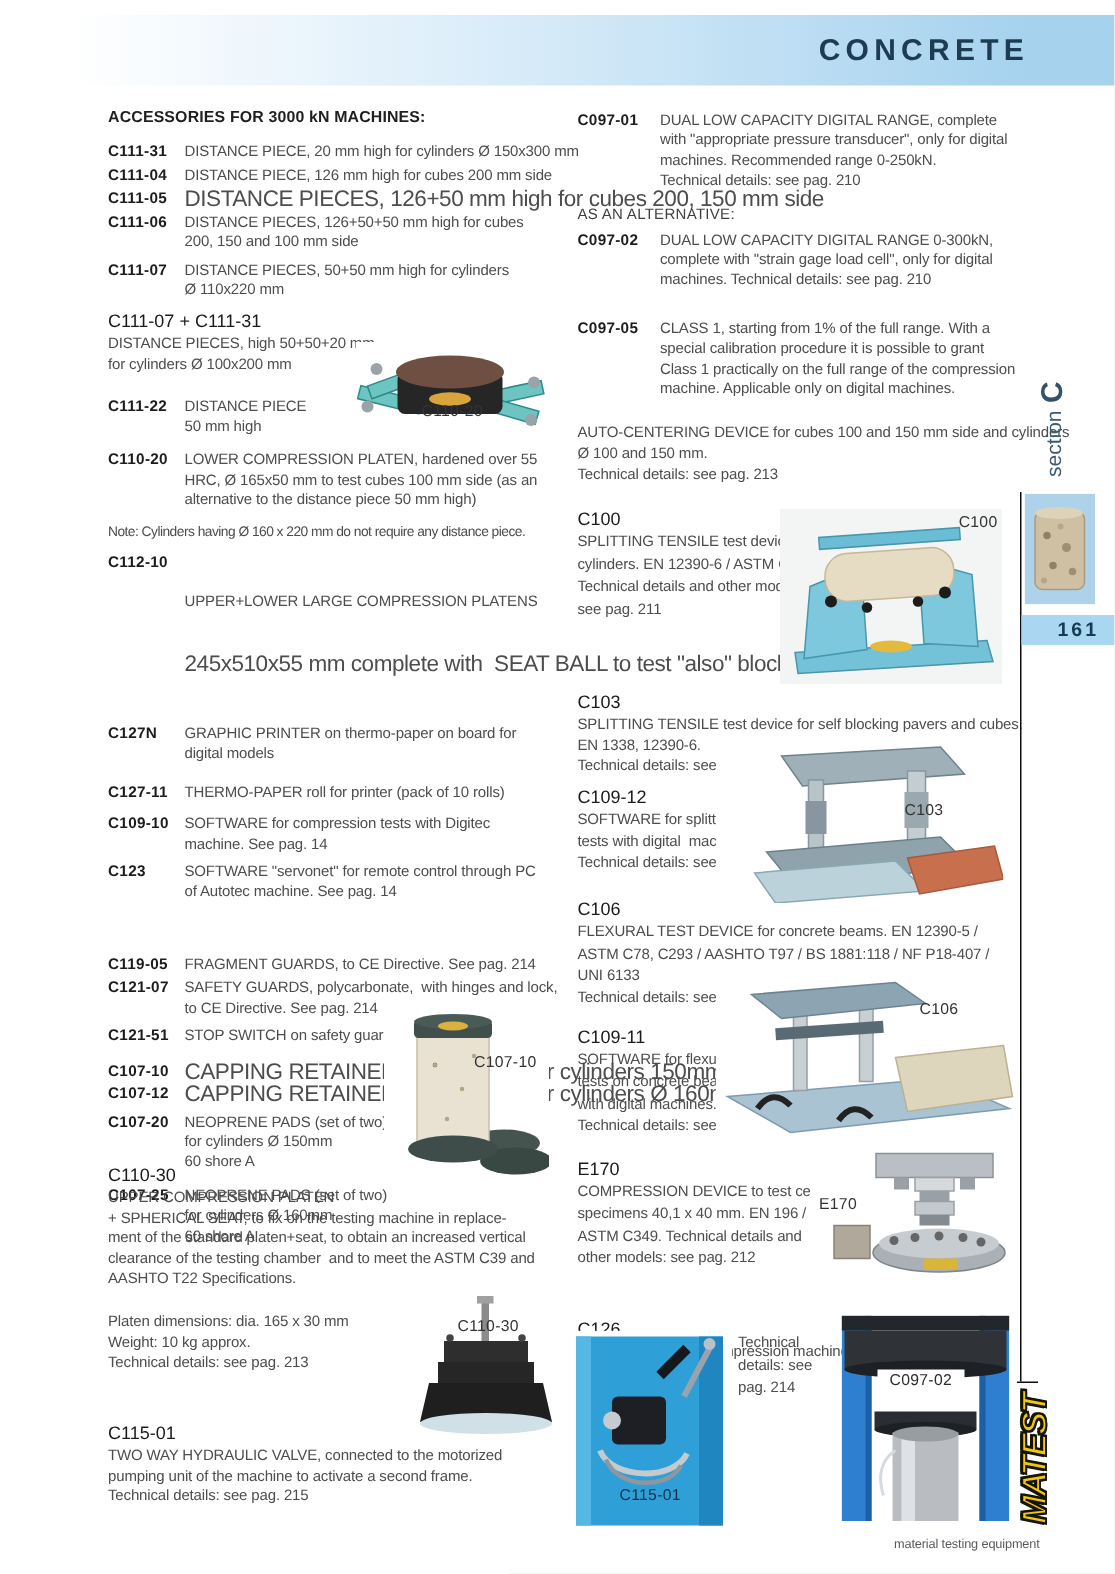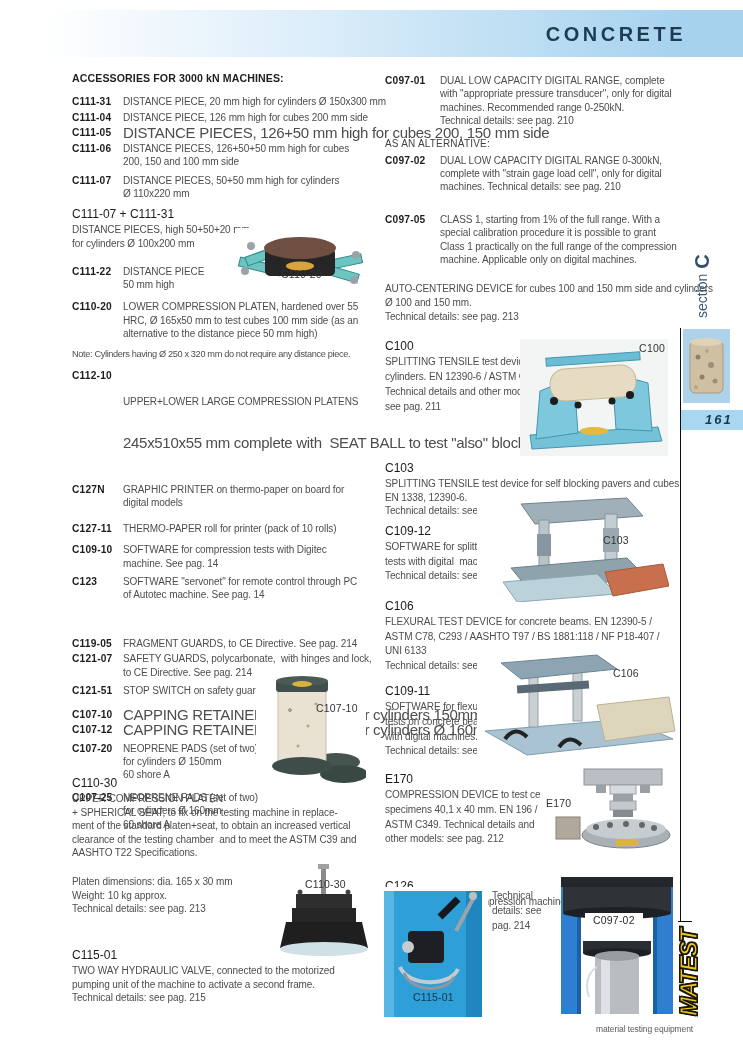--- a/index.html
+++ b/index.html
@@ -30,21 +30,21 @@
   .photo svg{display:block;}
   .photo-label{position:absolute;font-size:10.5px;color:#333;letter-spacing:0.2px;font-weight:500;}
   
   .vline{position:absolute;left:680px;top:328px;height:593px;width:0;border-left:1.5px solid #0e0e0e;}
   .vdash{position:absolute;left:678px;top:921px;width:14px;height:0;border-top:1.5px solid #0e0e0e;}
   .section-tab{position:absolute;left:688px;top:318px;width:110px;height:28px;
         transform:rotate(-90deg);transform-origin:left top;display:flex;align-items:center;gap:5px;}
   .section-word{font-size:14px;color:#3c5a74;}
   .section-letter{font-size:20px;font-weight:bold;color:#33516b;}
   .page-band{position:absolute;left:681px;top:410px;width:62px;height:20px;background:#a9d7f2;}
-  .page-num{font-size:13px;font-weight:bold;color:#173a54;line-height:20px;padding-left:24px;letter-spacing:2px;font-style:italic;}
+  .page-num{font-size:13px;font-weight:bold;color:#173a54;line-height:20px;padding-left:24px;letter-spacing:2px;}
   .brand{position:absolute;left:676px;top:1016px;width:92px;height:30px;
         transform:rotate(-90deg);transform-origin:left top;}
   .brand-text{font-size:23px;font-weight:900;font-style:italic;letter-spacing:-1px;color:#f2c418;
         -webkit-text-stroke:1.3px #151505;
         text-shadow:1px 1px 0 #151505,-1px -1px 0 #151505,1px -1px 0 #151505,-1px 1px 0 #151505;}
   .tagline{position:absolute;left:596px;top:1024px;font-size:8.5px;color:#5a5a5a;letter-spacing:-0.1px;}
 </style>
 </head>
 <body>
 
@@ -91,21 +91,21 @@
       <span class="desc">DISTANCE PIECE
 50 mm high</span>
     </div>
     <div class="row" style="margin-top:9px">
       <span class="code">C110-20</span>
       <span class="desc">LOWER COMPRESSION PLATEN, hardened over 55
 HRC, Ø 165x50 mm to test cubes 100 mm side (as an
 alternative to the distance piece 50 mm high)</span>
     </div>
 
-    <div class="note">Note: Cylinders having Ø 250 x 320 mm do not require any distance piece.</div>
+    <div class="note">Note: Cylinders having Ø 160 x 220 mm do not require any distance piece.</div>
 
     <div class="row" style="margin-top:10px">
       <span class="code">C112-10</span>
       <span class="desc">
         <div>UPPER+LOWER LARGE COMPRESSION PLATENS</div>
         <div class="cond">245x510x55 mm complete with  SEAT BALL to test "also" blocks.</div>
       </span>
     </div>
     <div class="row" style="margin-top:7px">
       <span class="code">C127N</span>

